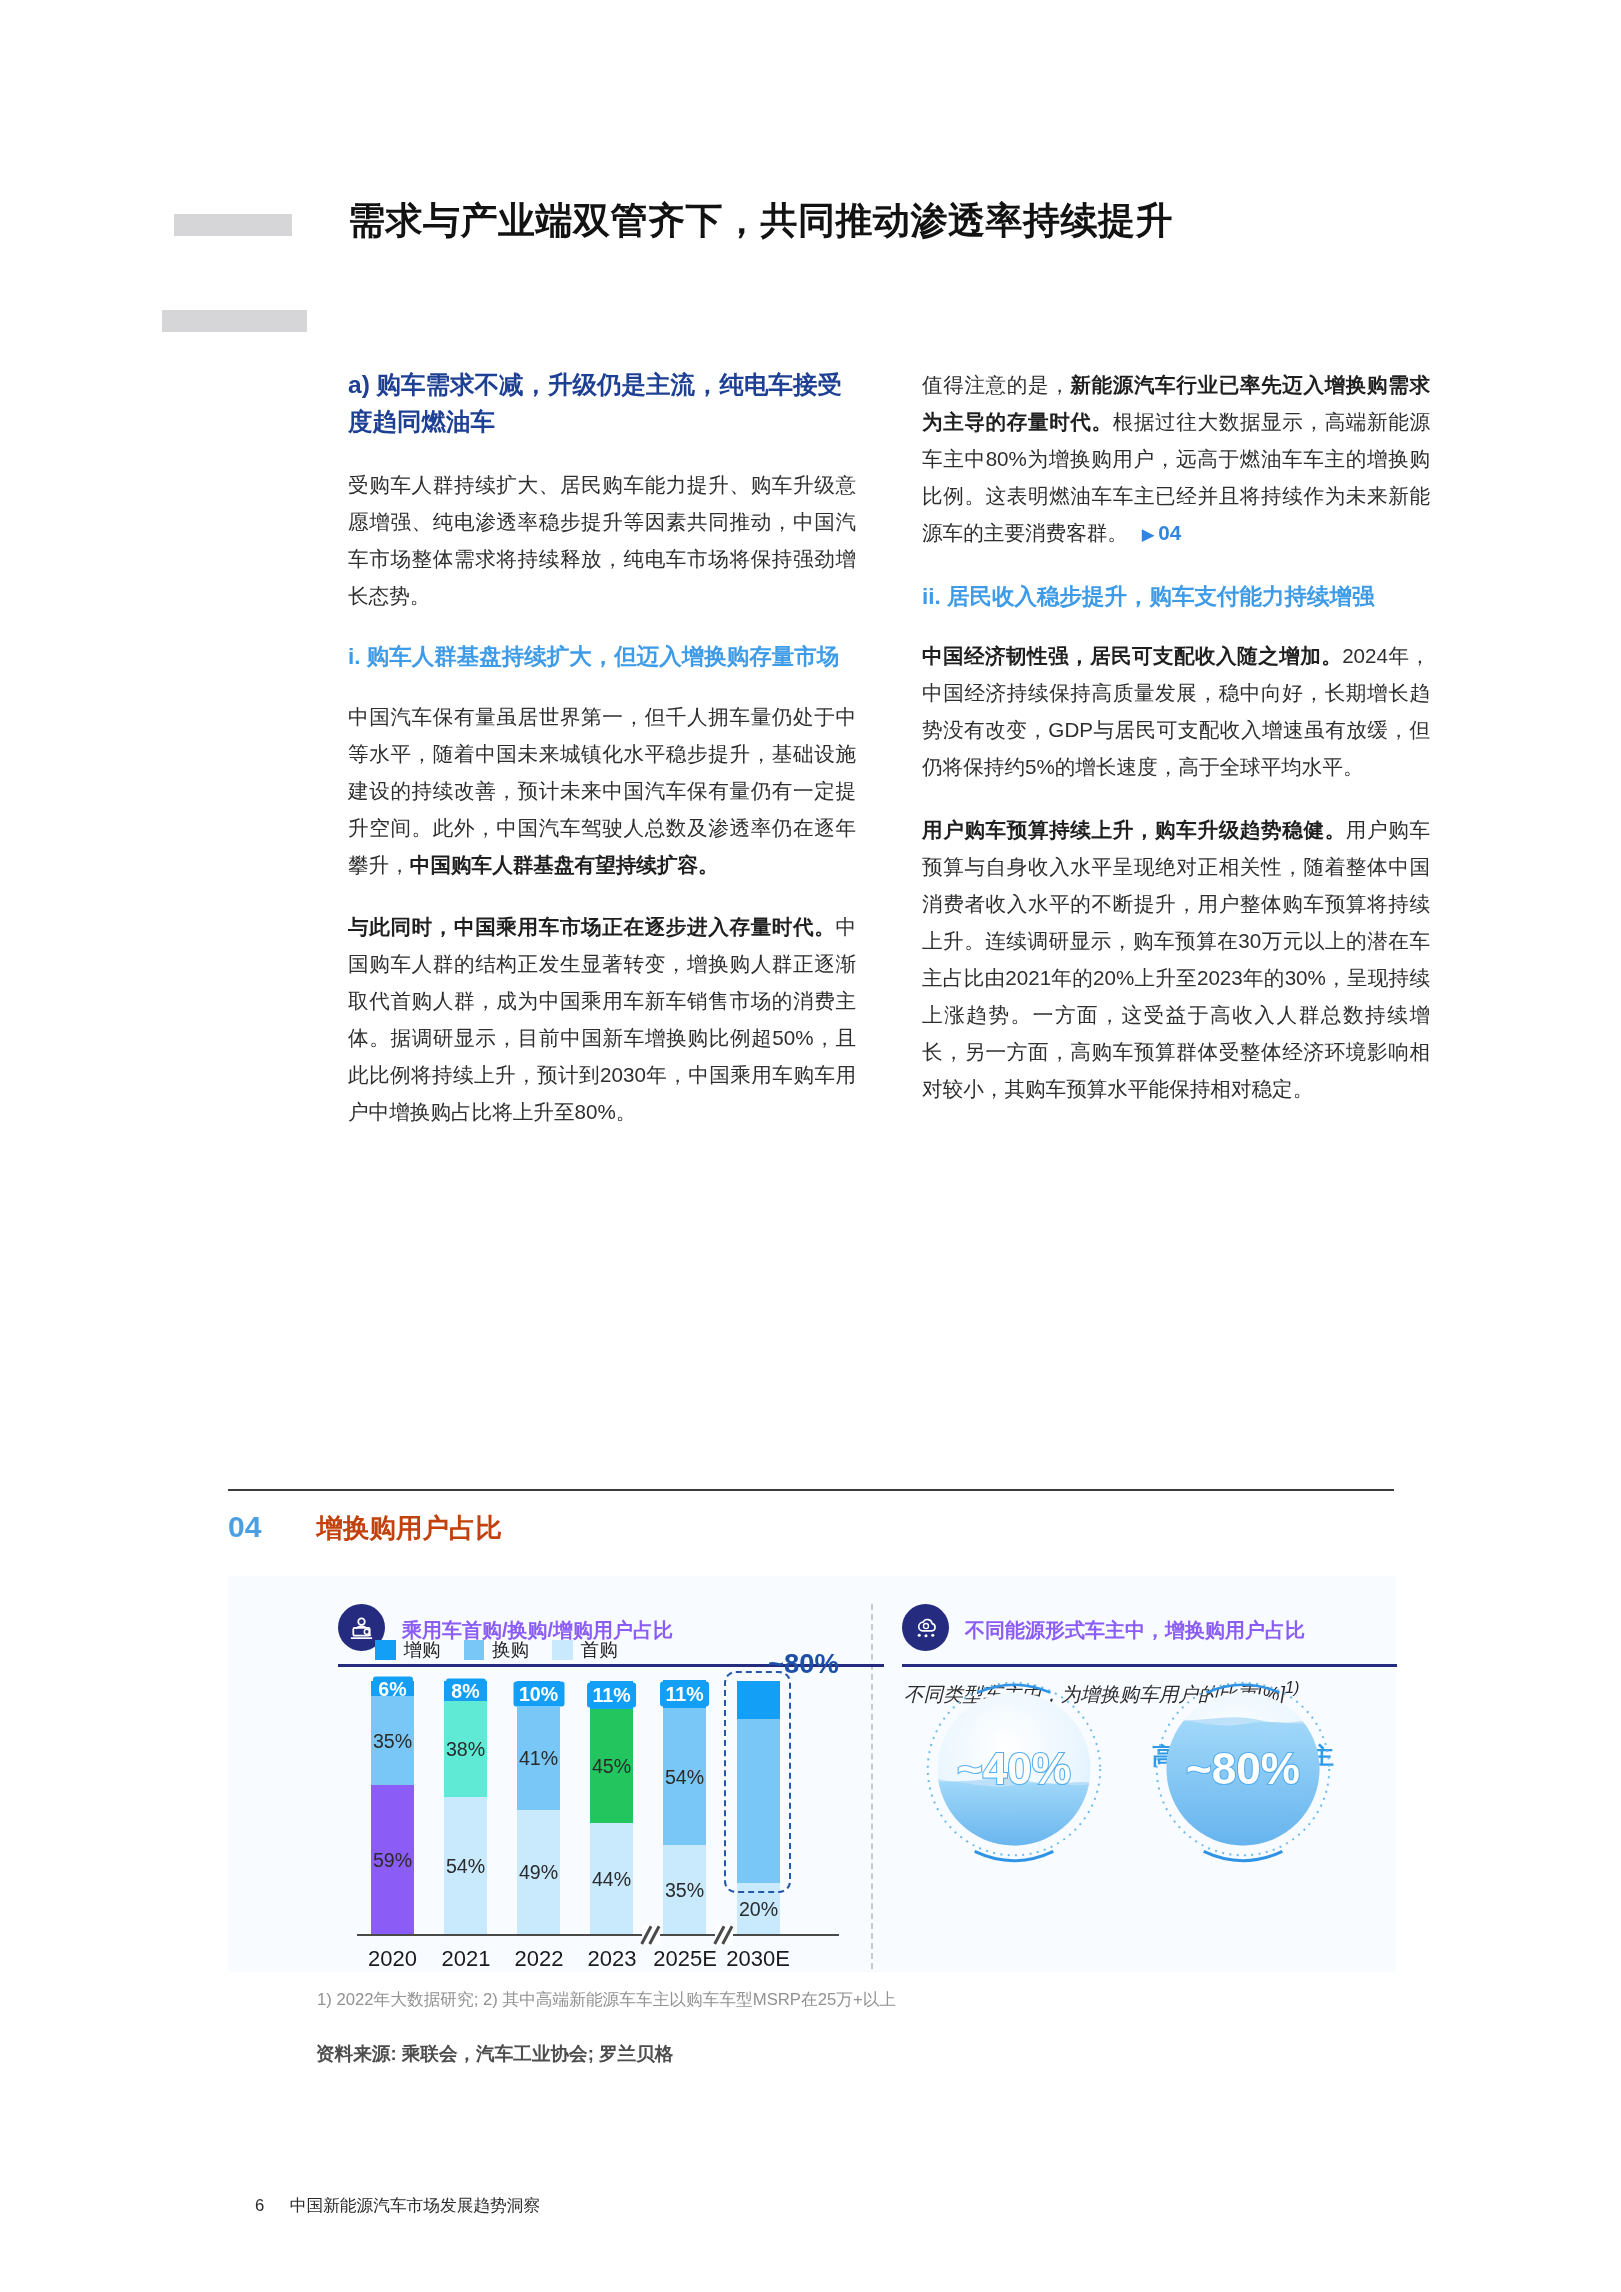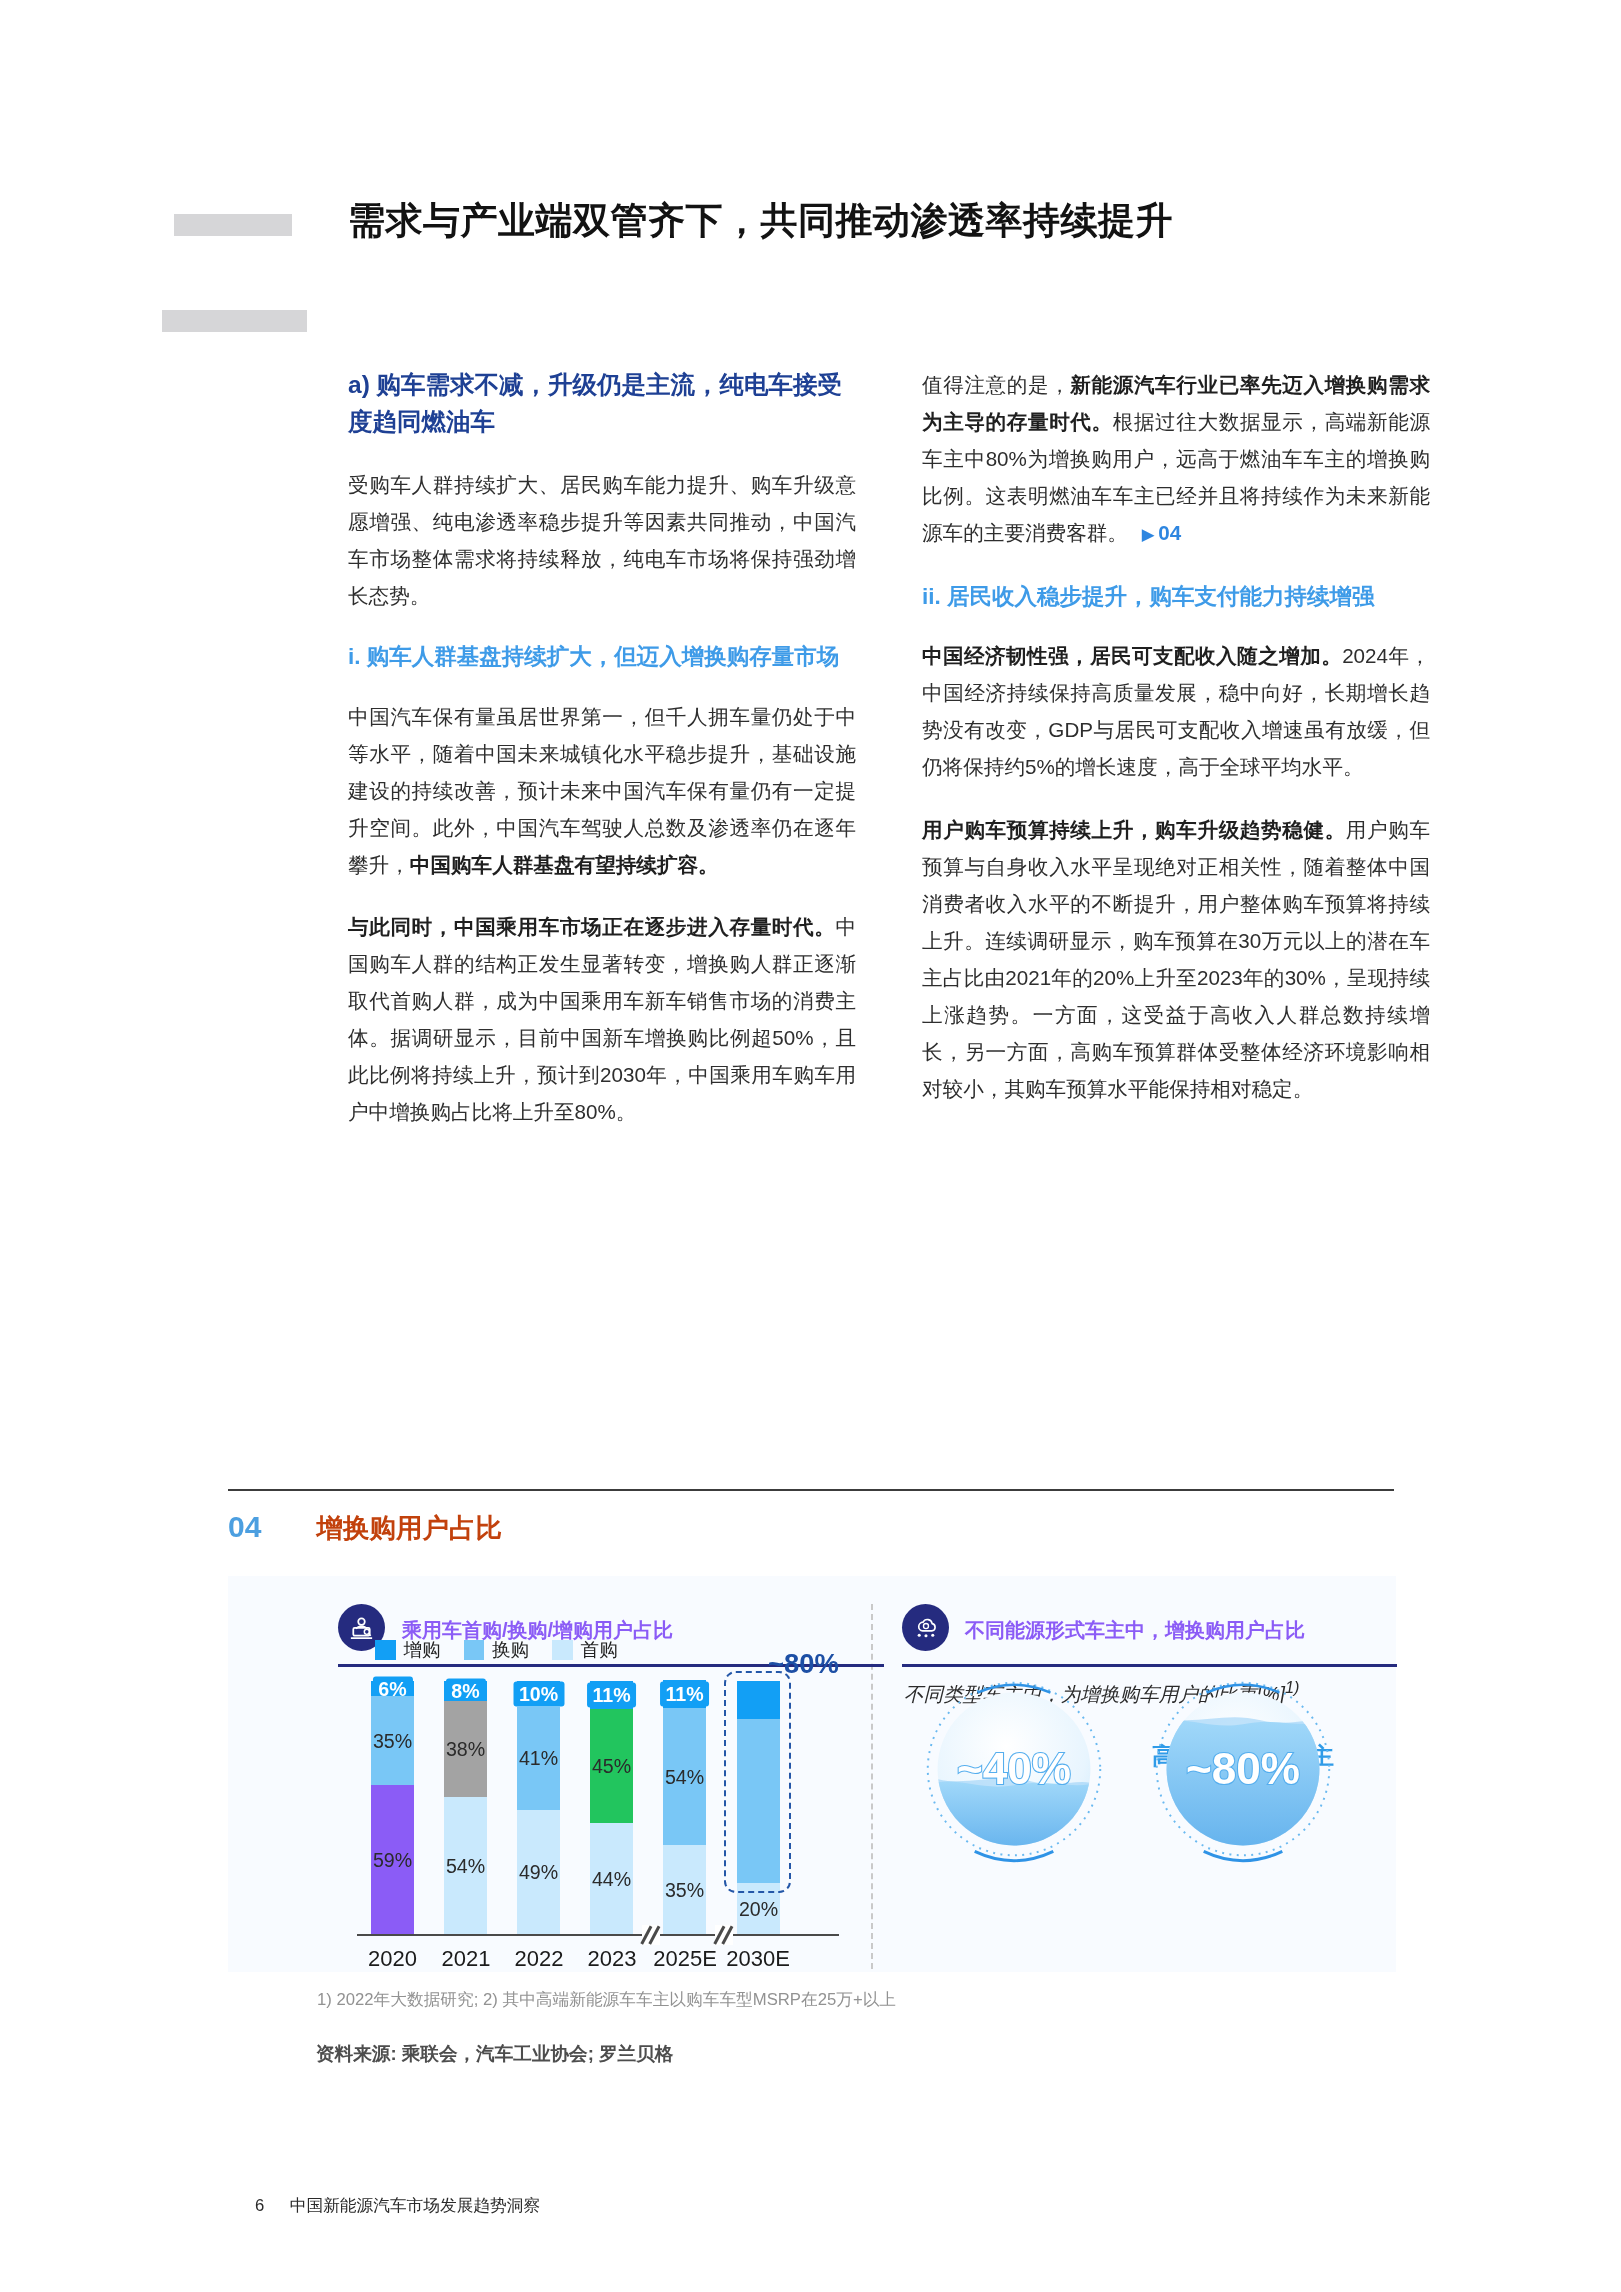--- a/index.html
+++ b/index.html
@@ -127,21 +127,21 @@
         </div>
         <div class="seg" style="height: 149px; background: #8b5cf6;">
           <span class="seg-label">59%</span>
         </div>
       </div>
       <div class="x-label" style="left: 21.6px;">2020</div>
       <div class="bar-col" style="left: 73px;">
         <div class="seg" style="height: 20px; background: rgb(18, 159, 245);">
           <span class="seg-label white">8%</span>
         </div>
-        <div class="seg" style="height: 96px; background: #a3a3a3;">
+        <div class="seg" style="height: 96px; background: #5eead4;">
           <span class="seg-label">38%</span>
         </div>
         <div class="seg" style="height: 137px; background: rgb(201, 233, 253);">
           <span class="seg-label">54%</span>
         </div>
       </div>
       <div class="x-label" style="left: 95px;">2021</div>
       <div class="bar-col" style="left: 146px;">
         <div class="seg" style="height: 25px; background: rgb(18, 159, 245);">
           <span class="seg-label white">10%</span>

